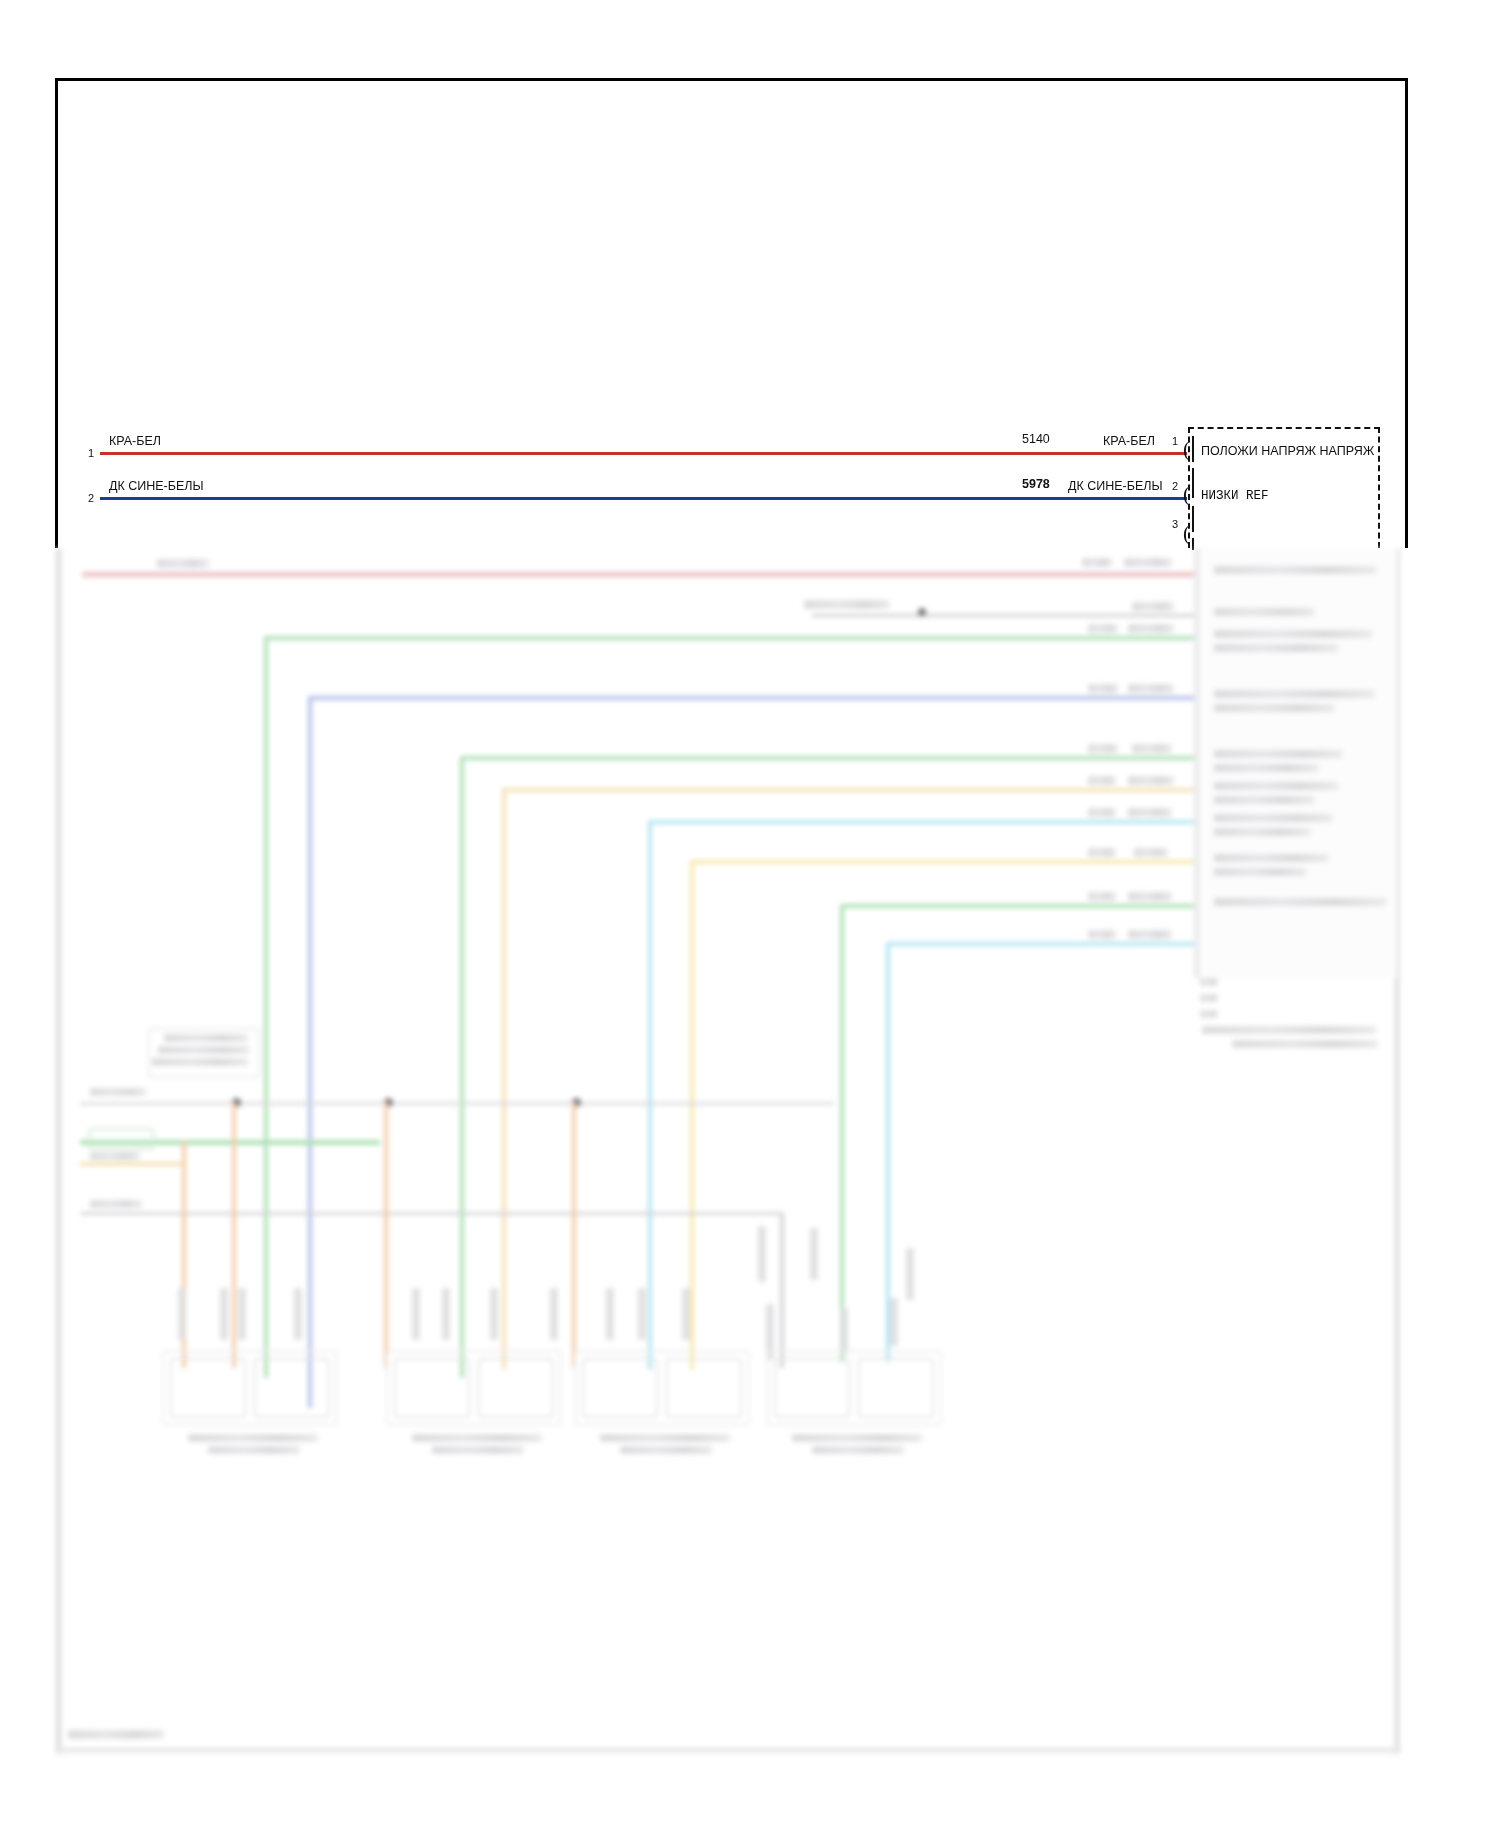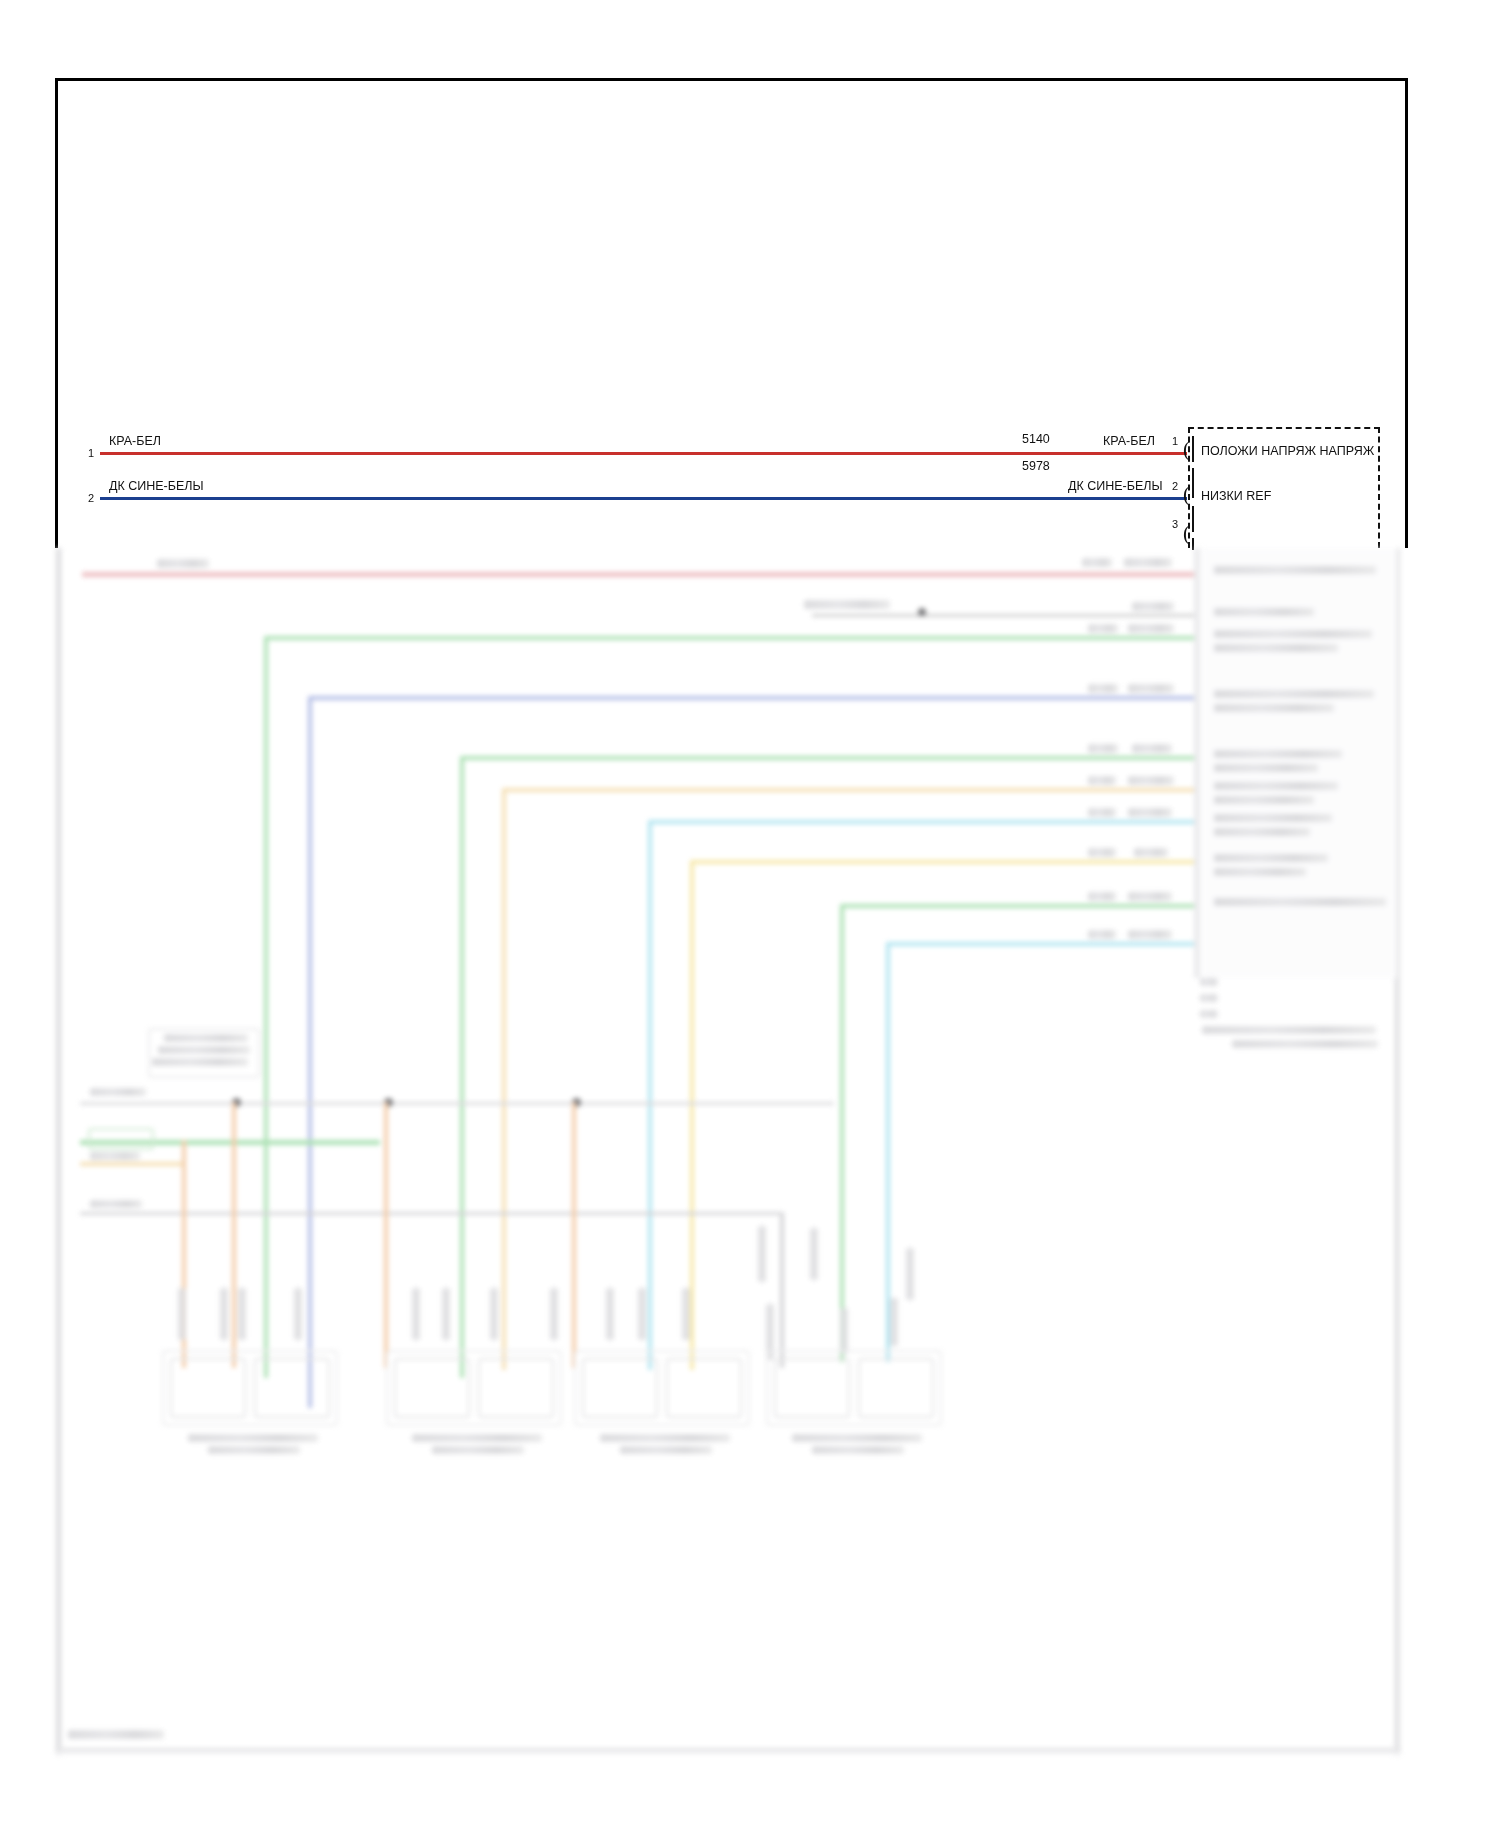--- a/index.html
+++ b/index.html
@@ -119,37 +119,37 @@
   <div class="pinnum" style="left:88px;top:447px;">1</div>
   <div class="wirelabel" style="left:109px;top:434px;">КРА-БЕЛ</div>
   <div class="wire wire-red" style="left:100px;top:452px;width:1087px;height:2.5px;"></div>
   <div class="wirenum" style="left:1022px;top:432px;">5140</div>
   <div class="wirelabel" style="left:1103px;top:434px;">КРА-БЕЛ</div>
   <div class="pinnum" style="left:1172px;top:435px;">1</div>
 
   <div class="pinnum" style="left:88px;top:492px;">2</div>
   <div class="wirelabel" style="left:109px;top:479px;">ДК СИНЕ-БЕЛЫ</div>
   <div class="wire wire-blue" style="left:100px;top:497px;width:1087px;height:2.5px;"></div>
-  <div class="wirenum" style="left:1022px;top:459px;">5978</div>
+  <div class="wirenum" style="left:1022px;top:477px;font-weight:bold;">5978</div>
   <div class="wirelabel" style="left:1068px;top:479px;">ДК СИНЕ-БЕЛЫ</div>
   <div class="pinnum" style="left:1172px;top:480px;">2</div>
 
   <div class="pinnum" style="left:1172px;top:518px;">3</div>
 
   <div class="conn-bracket" style="left:1183px;top:443px;">(</div>
   <div class="conn-bracket" style="left:1183px;top:488px;">(</div>
   <div class="conn-bracket" style="left:1183px;top:527px;">(</div>
   <div class="conn-bar" style="left:1192px;top:436px;height:26px;"></div>
   <div class="conn-bar" style="left:1192px;top:468px;height:30px;"></div>
   <div class="conn-bar" style="left:1192px;top:506px;height:26px;"></div>
   <div class="conn-bar" style="left:1192px;top:538px;height:12px;"></div>
 
   <div class="module-box"></div>
   <div class="module-pin-label" style="left:1201px;top:444px;">ПОЛОЖИ НАПРЯЖ НАПРЯЖ</div>
-  <div class="module-pin-label" style="left:1201px;top:489px;">НИЗКИ REF</div>
+  <div class="module-pin-label" style="left:1201px;top:489px;font-family:Liberation Mono, monospace;">НИЗКИ REF</div>
 
   <div class="lower-layer">
 
     <div class="lower-border-l"></div>
     <div class="lower-border-r"></div>
     <div class="lower-border-b"></div>
 
     <div class="b-vbar" style="left:1152px;top:0px;height:430px;"></div>
     <div class="b-panel" style="left:1160px;top:0px;width:195px;height:430px;"></div>
 

